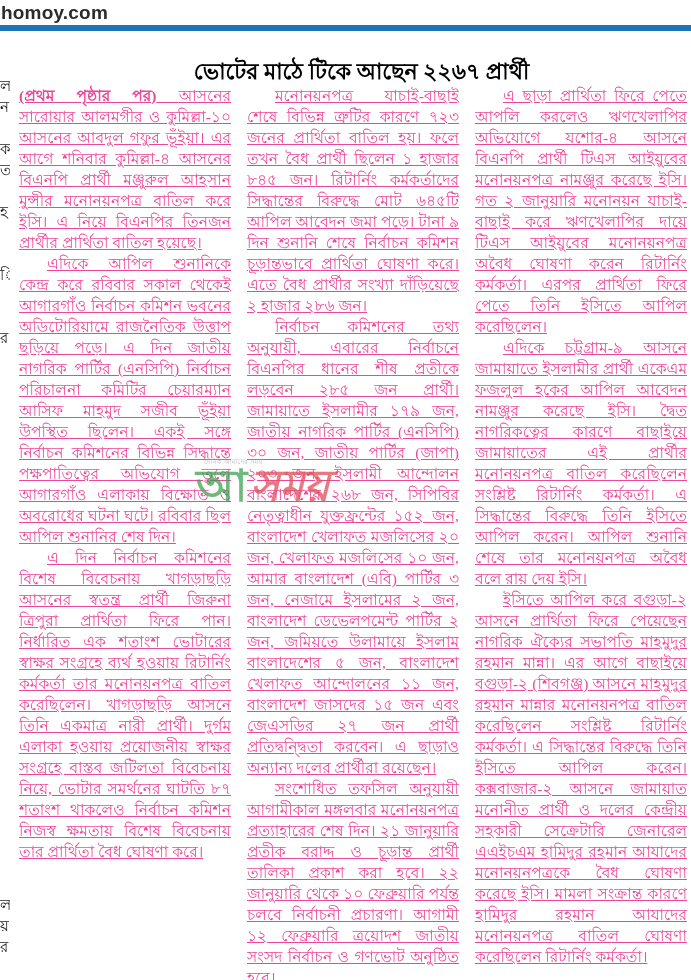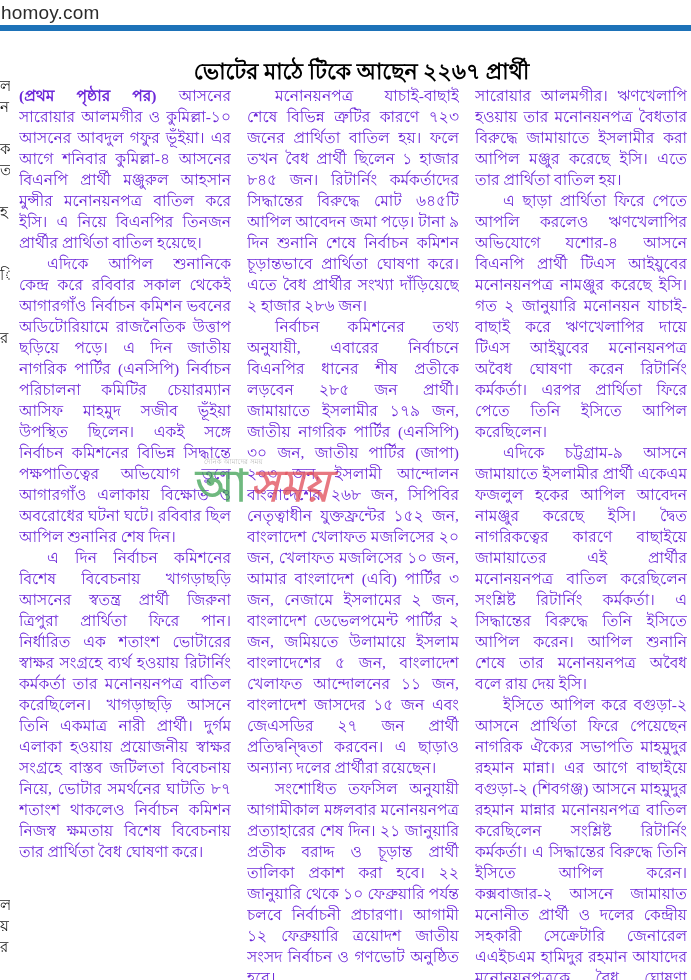--- a/index.html
+++ b/index.html
@@ -4,21 +4,21 @@
 <style>
   html,body{margin:0;padding:0;}
   body{
     width:691px;height:980px;position:relative;overflow:hidden;
     background:#ffffff;
     font-family:"Liberation Serif","DejaVu Serif",serif;
   }
   .masthead{
     position:absolute;top:2px;left:1px;
     font-family:"Liberation Sans","DejaVu Sans",sans-serif;
-    font-size:19px;color:#2b2b2b;letter-spacing:.2px;
+    font-size:19px;color:#2b2b2b;letter-spacing:.2px;font-weight:bold;
   }
   .blue-rule{
     position:absolute;top:25px;left:0;width:691px;height:6px;
     background:#1d72b8;
   }
   .headline{
     position:absolute;top:34px;left:0;width:100%;margin:16px;
     text-align:center;font-size:22px;line-height:44px;
     font-weight:700;color:#000;
   }
@@ -26,21 +26,21 @@
     position:absolute;top:55px;left:0;width:10px;height:920px;
     overflow:hidden;font-size:15px;line-height:21px;color:#222;
     white-space:pre;text-indent:-7px;
   }
   .columns{
     position:absolute;top:85px;left:19px;width:668px;height:895px;
     display:flex;gap:16px;overflow:hidden;
   }
   .col{
     flex:1 1 0;min-width:0;overflow:hidden;
-    text-align:justify;font-size:15.5px;line-height:21px;color:#6d28d9;
+    text-align:justify;font-size:15.5px;line-height:21px;color:#ec4899;text-decoration:underline;
   }
   .col p{margin:0;}
   .col p.ind{text-indent:28px;}
   .lead{font-weight:700;}
   .watermark{
     position:absolute;top:458px;left:196px;width:312px;height:62px;
     display:flex;align-items:center;pointer-events:none;
     font-weight:700;white-space:nowrap;
   }
   .wm-caption{
@@ -117,21 +117,20 @@
   </div>
 
   <div class="col">
     <p class="ind">মনোনয়নপত্র যাচাই-বাছাই শেষে বিভিন্ন ত্রুটির কারণে ৭২৩ জনের প্রার্থিতা বাতিল হয়। ফলে তখন বৈধ প্রার্থী ছিলেন ১ হাজার ৮৪৫ জন। রিটার্নিং কর্মকর্তাদের সিদ্ধান্তের বিরুদ্ধে মোট ৬৪৫টি আপিল আবেদন জমা পড়ে। টানা ৯ দিন শুনানি শেষে নির্বাচন কমিশন চূড়ান্তভাবে প্রার্থিতা ঘোষণা করে। এতে বৈধ প্রার্থীর সংখ্যা দাঁড়িয়েছে ২ হাজার ২৮৬ জন।</p>
     <p class="ind">নির্বাচন কমিশনের তথ্য অনুযায়ী, এবারের নির্বাচনে বিএনপির ধানের শীষ প্রতীকে লড়বেন ২৮৫ জন প্রার্থী। জামায়াতে ইসলামীর ১৭৯ জন, জাতীয় নাগরিক পার্টির (এনসিপি) ৩০ জন, জাতীয় পার্টির (জাপা) ২০৩ জন, ইসলামী আন্দোলন বাংলাদেশের ২৬৮ জন, সিপিবির নেতৃত্বাধীন যুক্তফ্রন্টের ১৫২ জন, বাংলাদেশ খেলাফত মজলিসের ২০ জন, খেলাফত মজলিসের ১০ জন, আমার বাংলাদেশ (এবি) পার্টির ৩ জন, নেজামে ইসলামের ২ জন, বাংলাদেশ ডেভেলপমেন্ট পার্টির ২ জন, জমিয়তে উলামায়ে ইসলাম বাংলাদেশের ৫ জন, বাংলাদেশ খেলাফত আন্দোলনের ১১ জন, বাংলাদেশ জাসদের ১৫ জন এবং জেএসডির ২৭ জন প্রার্থী প্রতিদ্বন্দ্বিতা করবেন। এ ছাড়াও অন্যান্য দলের প্রার্থীরা রয়েছেন।</p>
     <p class="ind">সংশোধিত তফসিল অনুযায়ী আগামীকাল মঙ্গলবার মনোনয়নপত্র প্রত্যাহারের শেষ দিন। ২১ জানুয়ারি প্রতীক বরাদ্দ ও চূড়ান্ত প্রার্থী তালিকা প্রকাশ করা হবে। ২২ জানুয়ারি থেকে ১০ ফেব্রুয়ারি পর্যন্ত চলবে নির্বাচনী প্রচারণা। আগামী ১২ ফেব্রুয়ারি ত্রয়োদশ জাতীয় সংসদ নির্বাচন ও গণভোট অনুষ্ঠিত হবে।</p>
 
   </div>
 
   <div class="col">
-    <p>সারোয়ার আলমগীর। ঋণখেলাপি হওয়ায় তার মনোনয়নপত্র বৈধতার বিরুদ্ধে জামায়াতে ইসলামীর করা আপিল মঞ্জুর করেছে ইসি। এতে তার প্রার্থিতা বাতিল হয়।</p>
     <p class="ind">এ ছাড়া প্রার্থিতা ফিরে পেতে আপলি করলেও ঋণখেলাপির অভিযোগে যশোর-৪ আসনে বিএনপি প্রার্থী টিএস আইয়ুবের মনোনয়নপত্র নামঞ্জুর করেছে ইসি। গত ২ জানুয়ারি মনোনয়ন যাচাই-বাছাই করে ঋণখেলাপির দায়ে টিএস আইয়ুবের মনোনয়নপত্র অবৈধ ঘোষণা করেন রিটার্নিং কর্মকর্তা। এরপর প্রার্থিতা ফিরে পেতে তিনি ইসিতে আপিল করেছিলেন।</p>
     <p class="ind">এদিকে চট্টগ্রাম-৯ আসনে জামায়াতে ইসলামীর প্রার্থী একেএম ফজলুল হকের আপিল আবেদন নামঞ্জুর করেছে ইসি। দ্বৈত নাগরিকত্বের কারণে বাছাইয়ে জামায়াতের এই প্রার্থীর মনোনয়নপত্র বাতিল করেছিলেন সংশ্লিষ্ট রিটার্নিং কর্মকর্তা। এ সিদ্ধান্তের বিরুদ্ধে তিনি ইসিতে আপিল করেন। আপিল শুনানি শেষে তার মনোনয়নপত্র অবৈধ বলে রায় দেয় ইসি।</p>
     <p class="ind">ইসিতে আপিল করে বগুড়া-২ আসনে প্রার্থিতা ফিরে পেয়েছেন নাগরিক ঐক্যের সভাপতি মাহমুদুর রহমান মান্না। এর আগে বাছাইয়ে বগুড়া-২ (শিবগঞ্জ) আসনে মাহমুদুর রহমান মান্নার মনোনয়নপত্র বাতিল করেছিলেন সংশ্লিষ্ট রিটার্নিং কর্মকর্তা। এ সিদ্ধান্তের বিরুদ্ধে তিনি ইসিতে আপিল করেন। কক্সবাজার-২ আসনে জামায়াত মনোনীত প্রার্থী ও দলের কেন্দ্রীয় সহকারী সেক্রেটারি জেনারেল এএইচএম হামিদুর রহমান আযাদের মনোনয়নপত্রকে বৈধ ঘোষণা করেছে ইসি। মামলা সংক্রান্ত কারণে হামিদুর রহমান আযাদের মনোনয়নপত্র বাতিল ঘোষণা করেছিলেন রিটার্নিং কর্মকর্তা।</p>
 
   </div>
 
 </div>
 
 <div class="watermark">
   <span class="wm-caption">দৈনিক আমাদের সময়</span>

